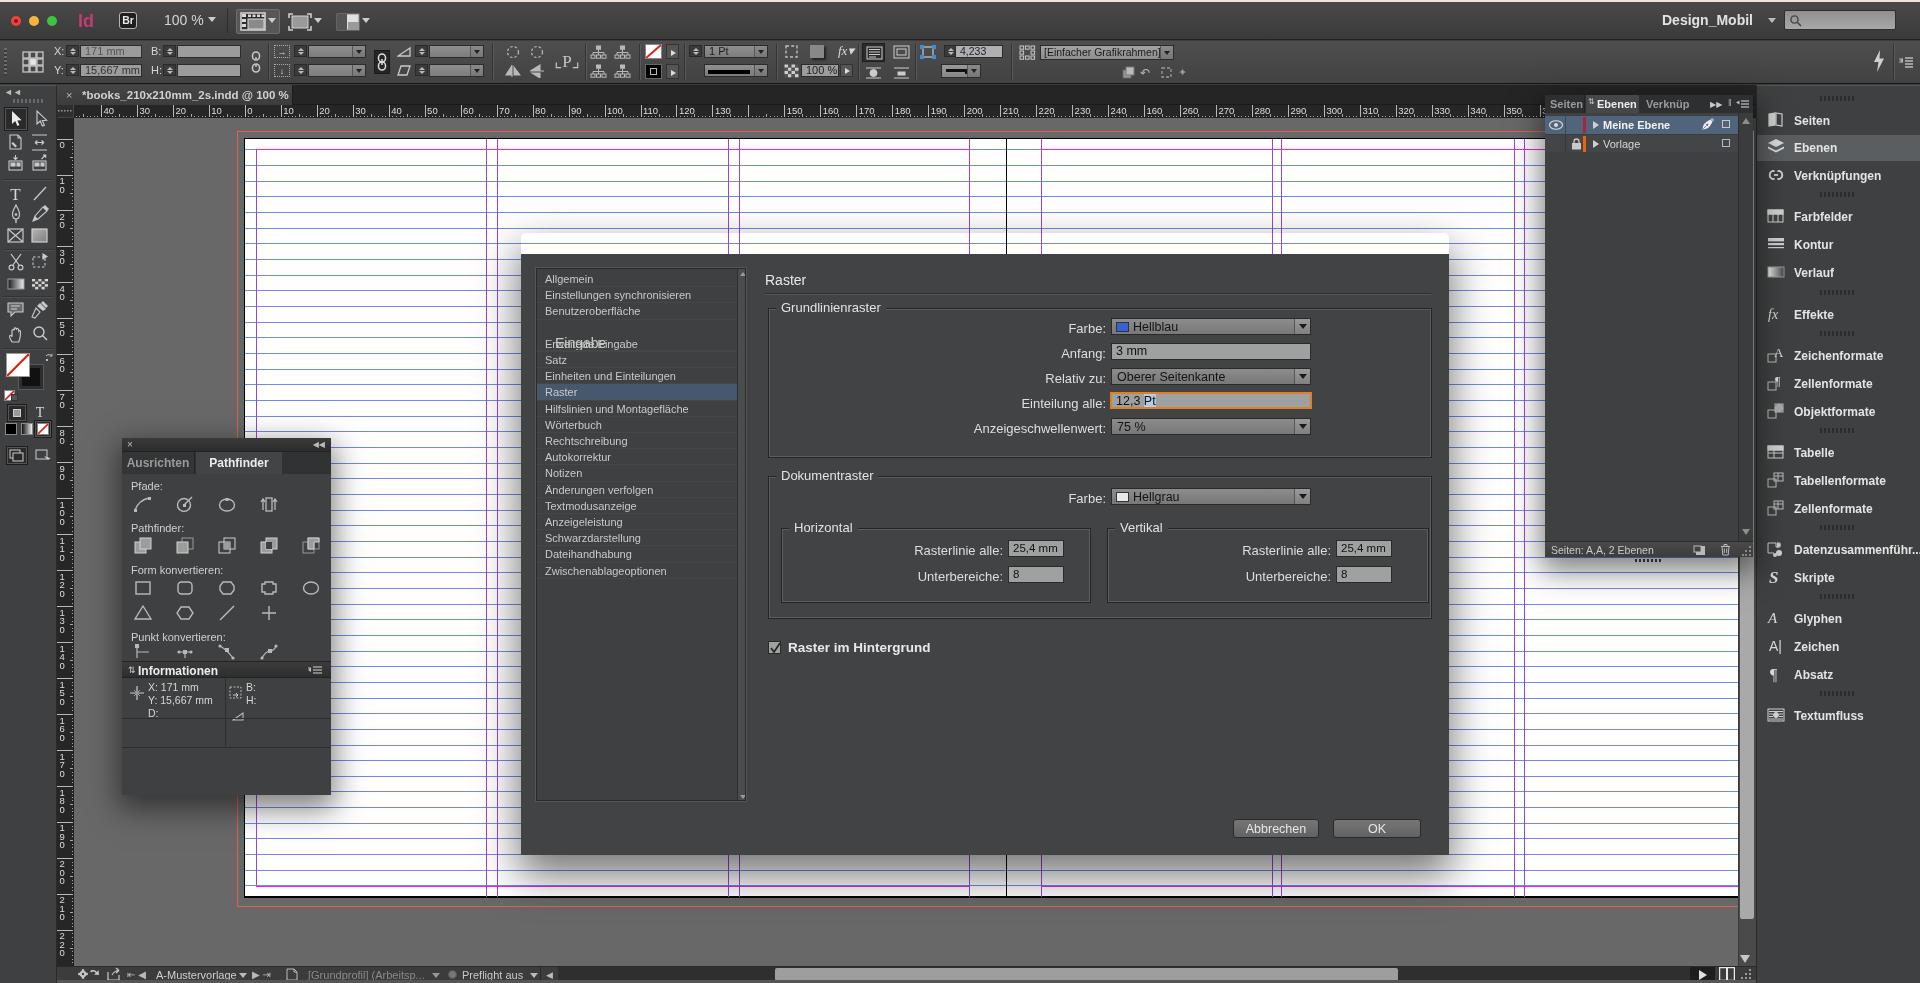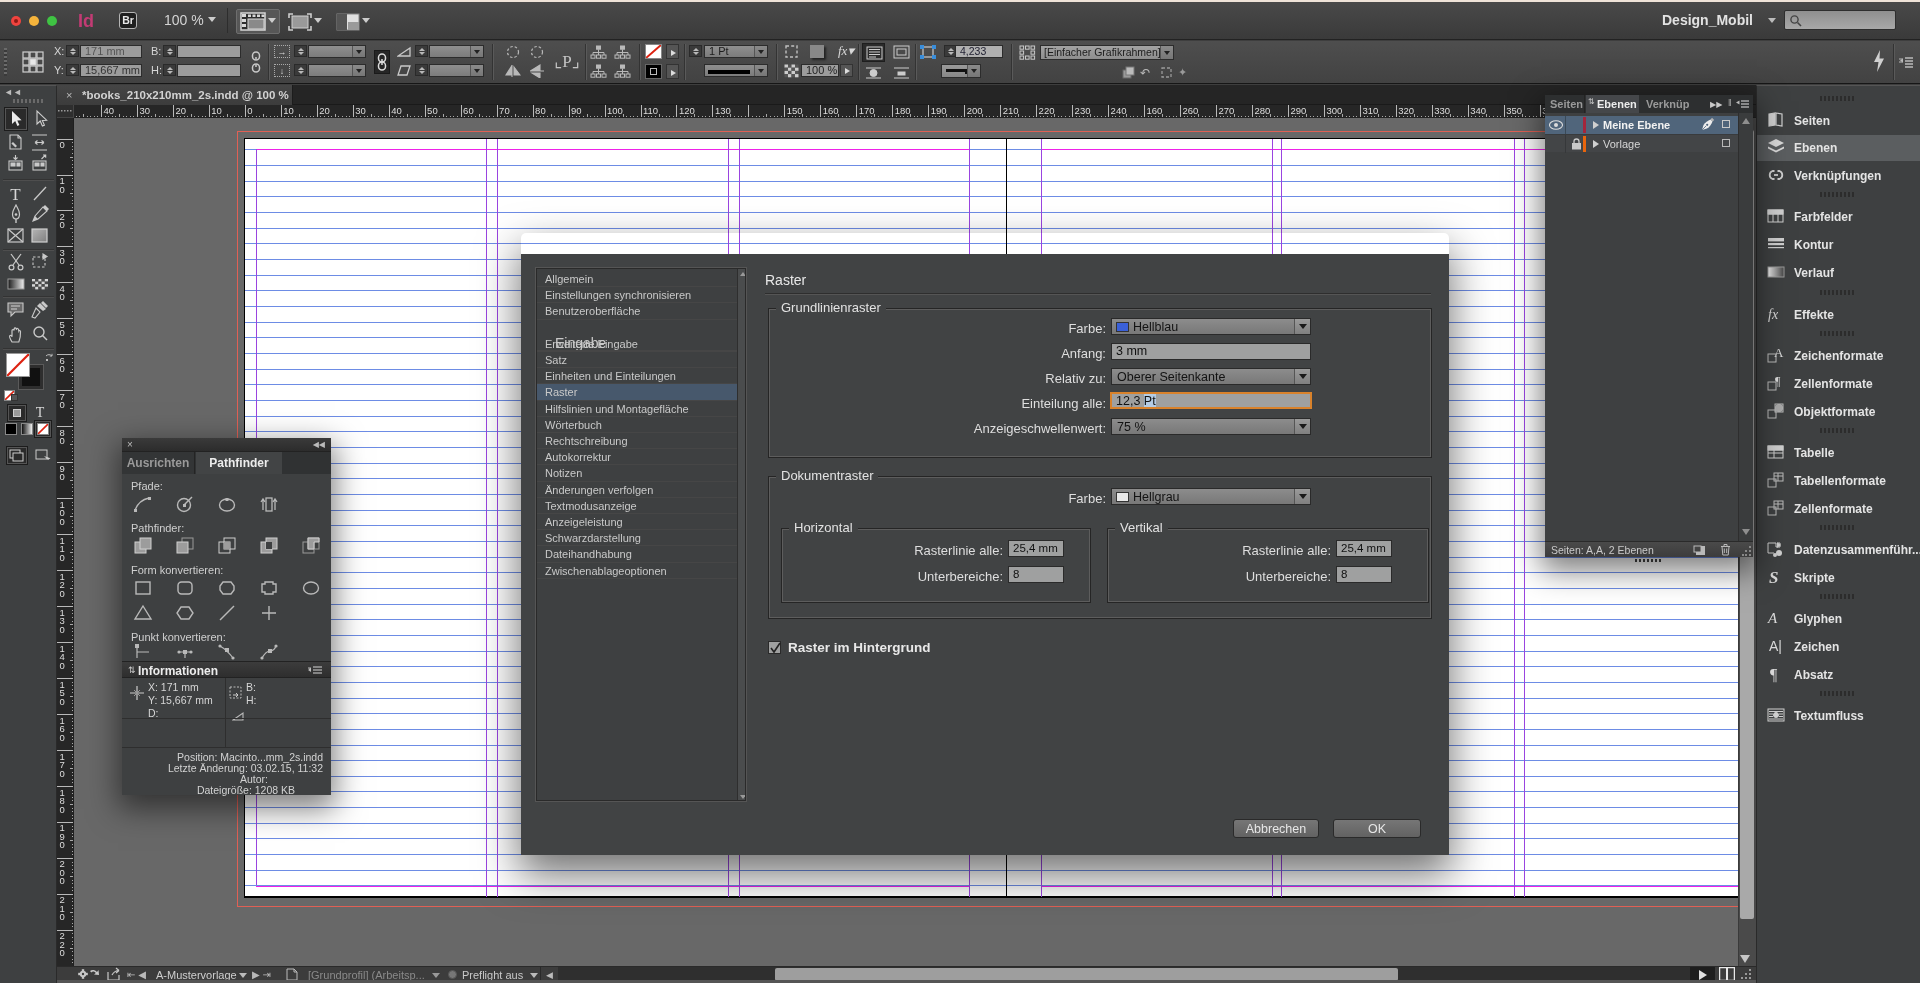--- a/index.html
+++ b/index.html
@@ -2088,21 +2088,20 @@
     </div>
     <div class="abs" style="left:246px;top:681px;color:#d6d6d6;font-size:10.5px;line-height:13px;">B:<br>H:</div>
     <div class="abs" style="left:232px;top:711px;width:13px;height:10px;">
       <svg width="13" height="10">
         <path d="M1 9 L11 9 L11 2 Z" fill="none" stroke="#bbb" stroke-width="1.1"></path>
       </svg>
     </div>
     <div class="abs" style="left:122px;top:718px;width:209px;height:1px;background:#2e2e2e;"></div>
     <div class="abs" style="left:225px;top:678px;width:1px;height:69px;background:#2e2e2e;"></div>
     <div class="abs" style="left:122px;top:747px;width:209px;height:1px;background:#2e2e2e;"></div>
-    <div class="abs" style="left:130px;top:752px;width:193px;color:#d2d2d2;font-size:10.5px;line-height:11px;text-align:right;">Position: Macinto...mm_2s.indd<br>Letzte Änderung: 03.02.15, 11:32<br><span style="padding-right:55px;">Autor:</span><br><span style="padding-right:28px;">Dateigröße: 1208 KB</span></div>
     <div class="abs" style="left:1545px;top:95px;width:208px;height:462px;background:#3e4041;box-shadow:0 10px 28px 4px rgba(0,0,0,0.5);">
       <div class="abs" style="left:0;top:0;width:208px;height:18px;background:#2d2f30;">
         <div class="abs" style="left:0;top:0;width:40px;height:18px;color:#9a9a9a;font-size:11px;font-weight:bold;line-height:18px;padding-left:5px;border-right:1px solid #242424;">Seiten</div>
         <div class="abs" style="left:41px;top:0;width:53px;height:18px;background:#45474a;color:#ececec;font-size:11px;font-weight:bold;line-height:18px;padding-left:11px;">Ebenen</div>
         <div class="abs" style="left:43px;top:2px;color:#ccc;font-size:8px;">⇅</div>
         <div class="abs" style="left:95px;top:0;width:50px;height:18px;color:#9a9a9a;font-size:11px;font-weight:bold;line-height:18px;padding-left:6px;">Verknüp</div>
         <div class="abs" style="left:165px;top:5px;color:#c9c9c9;font-size:8px;">▶▶</div>
         <div class="abs" style="left:183px;top:3px;color:#aaa;font-size:9px;">‖</div>
         <div class="abs" style="right:4px;top:5px;">
           <svg width="14" height="9">

